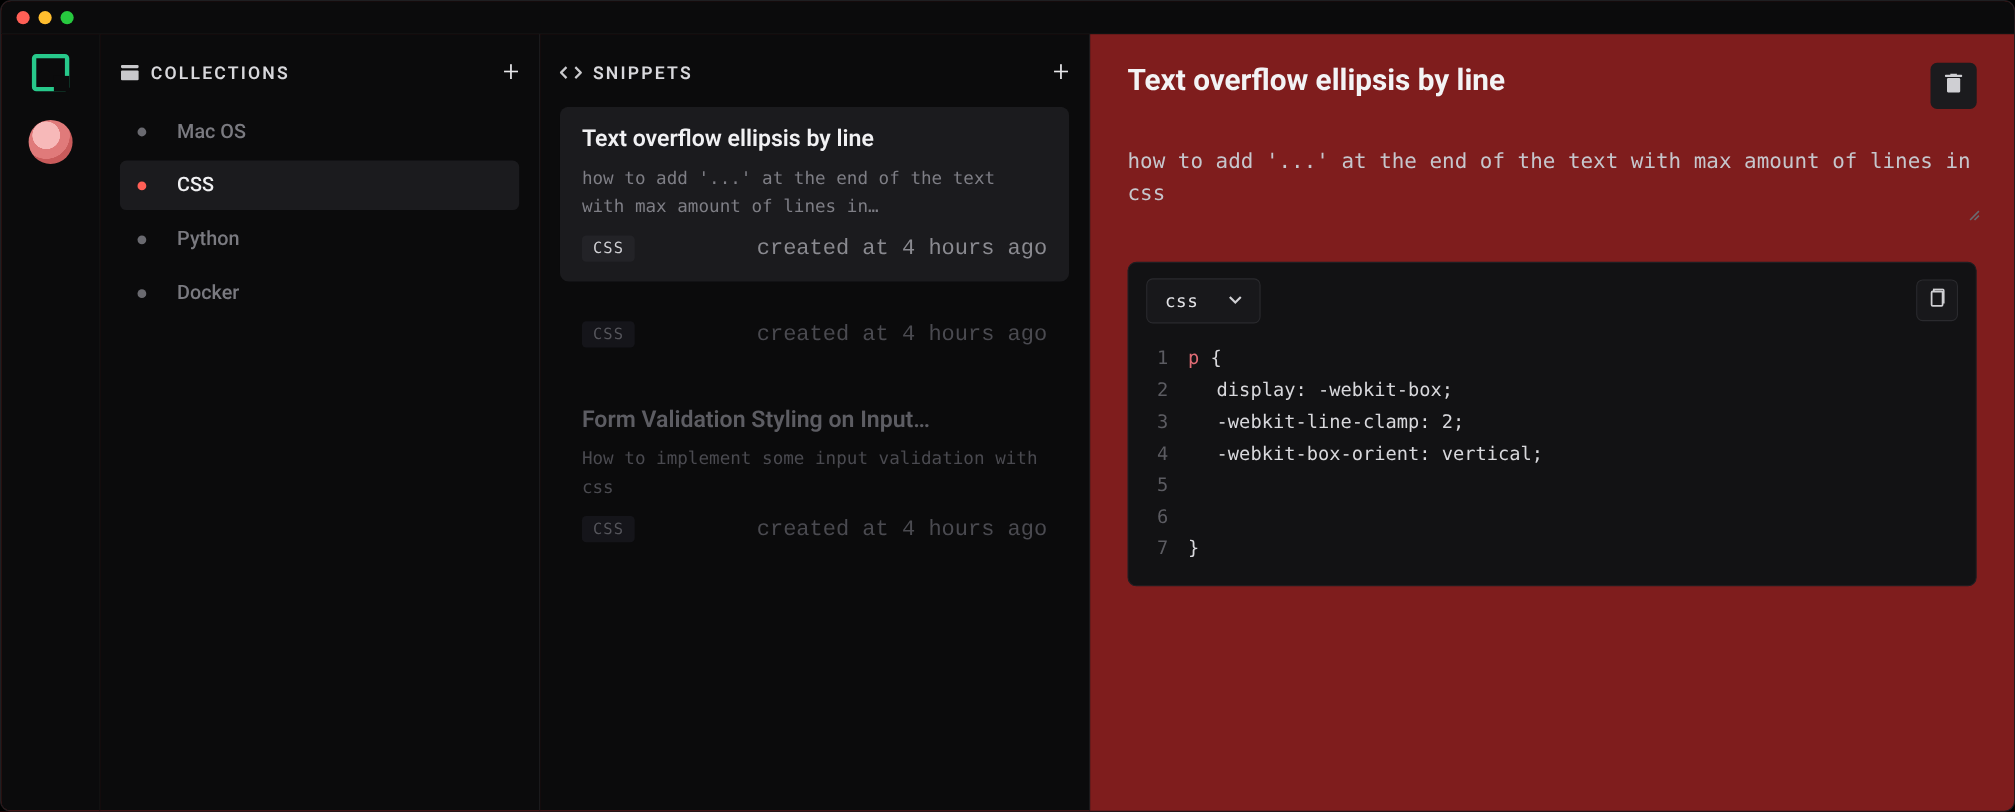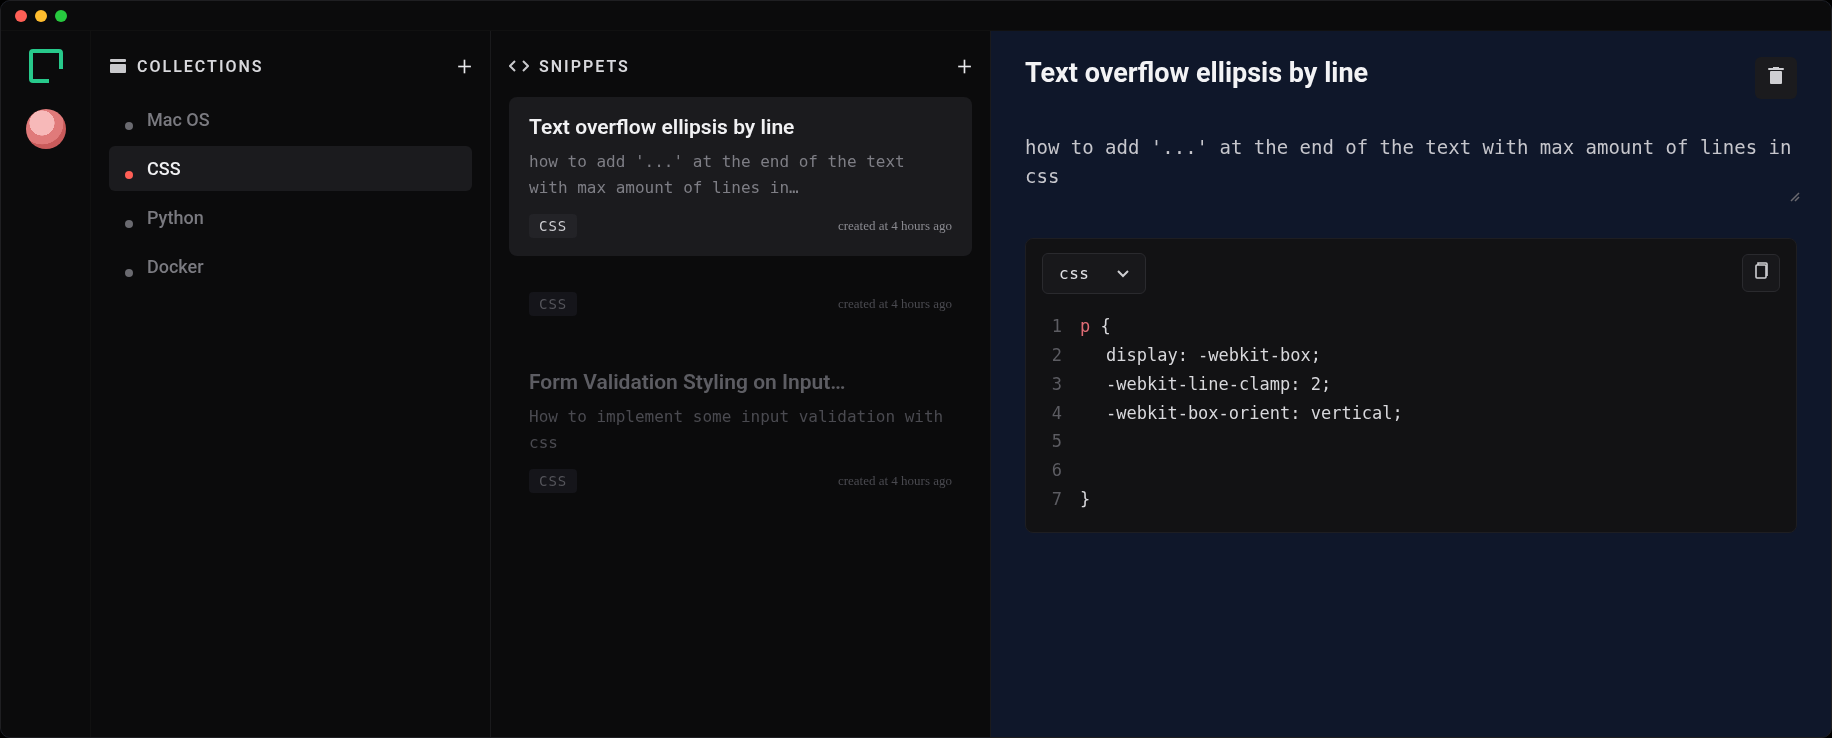--- a/index.html
+++ b/index.html
@@ -7,21 +7,21 @@
   body {
     background: #000;
     font-family: -apple-system, BlinkMacSystemFont, "Segoe UI", Roboto, sans-serif;
     color: #e6e6e6;
     overflow: hidden;
   }
   .window {
     width: 1832px; 
     max-width: 100%;
     height: 738px;
-    background: #0f172a;
+    background: #7f1d1d;
     border: 1px solid #1f1f22;
     border-radius: 10px;
     display: flex;
     flex-direction: column;
     overflow: hidden;
   }
   .titlebar {
     height: 30px;
     display: flex;
     align-items: center;
@@ -78,21 +78,21 @@
   .panel-head-left { display:flex; align-items:center; gap:10px; }
   .panel-title {
     font-size: 16px; font-weight:600; letter-spacing: 2px; text-transform:uppercase;
     color:#d8d8dc;
   }
   .icon { color:#c9c9cc; display:inline-flex; }
   .plus { font-size: 26px; line-height:1; color:#e9e9ec; cursor:pointer; font-weight:300;}
 
   .coll-list { display:flex; flex-direction:column; gap:4px; }
   .coll-item {
-    display:flex; align-items:flex-end; gap:14px;
+    display:flex; align-items:center; gap:28px;
     padding: 12px 16px;
     border-radius:6px;
     color:#7a7a80; font-size:18px; font-weight:500;
     cursor:pointer;
   }
   .coll-item .dot { width:8px; height:8px; border-radius:50%; background:#6a6a70; flex-shrink:0; }
   .coll-item.active { background:#1b1b1e; color:#f0f0f2; }
   .coll-item.active .dot { background:#ff5f56; }
 
   
@@ -111,21 +111,21 @@
     display:-webkit-box; -webkit-line-clamp:2; -webkit-box-orient:vertical; overflow:hidden;
     margin-bottom:14px;
   }
   .snip-card:not(.active) .snip-desc { color:#4a4a50; }
   .snip-foot { display:flex; align-items:center; justify-content:space-between; }
   .tag {
     font-family: ui-monospace, monospace; font-size:14px; letter-spacing:1px;
     background:#232327; color:#cfcfd3; padding:4px 10px; border-radius:4px; text-transform:uppercase;
   }
   .snip-card:not(.active) .tag { background:#15151a; color:#55555b; }
-  .created { font-family: Liberation Serif, serif; font-size:13px; color:#8a8a90; }
+  .created { font-family: Liberation Mono, monospace; font-size:20px; color:#8a8a90; }
   .snip-card:not(.active) .created { color:#4a4a50; }
 
   
   .detail {
     flex:1; padding: 26px 34px; overflow:auto; position:relative;
   }
   .detail-head { display:flex; align-items:flex-start; justify-content:space-between; }
   .detail-title { font-size:27px; font-weight:700; color:#f3f3f5; }
   .detail-sub { font-size:17px; color:#9a9aa0; margin-top:6px; }
   .trash-btn {

